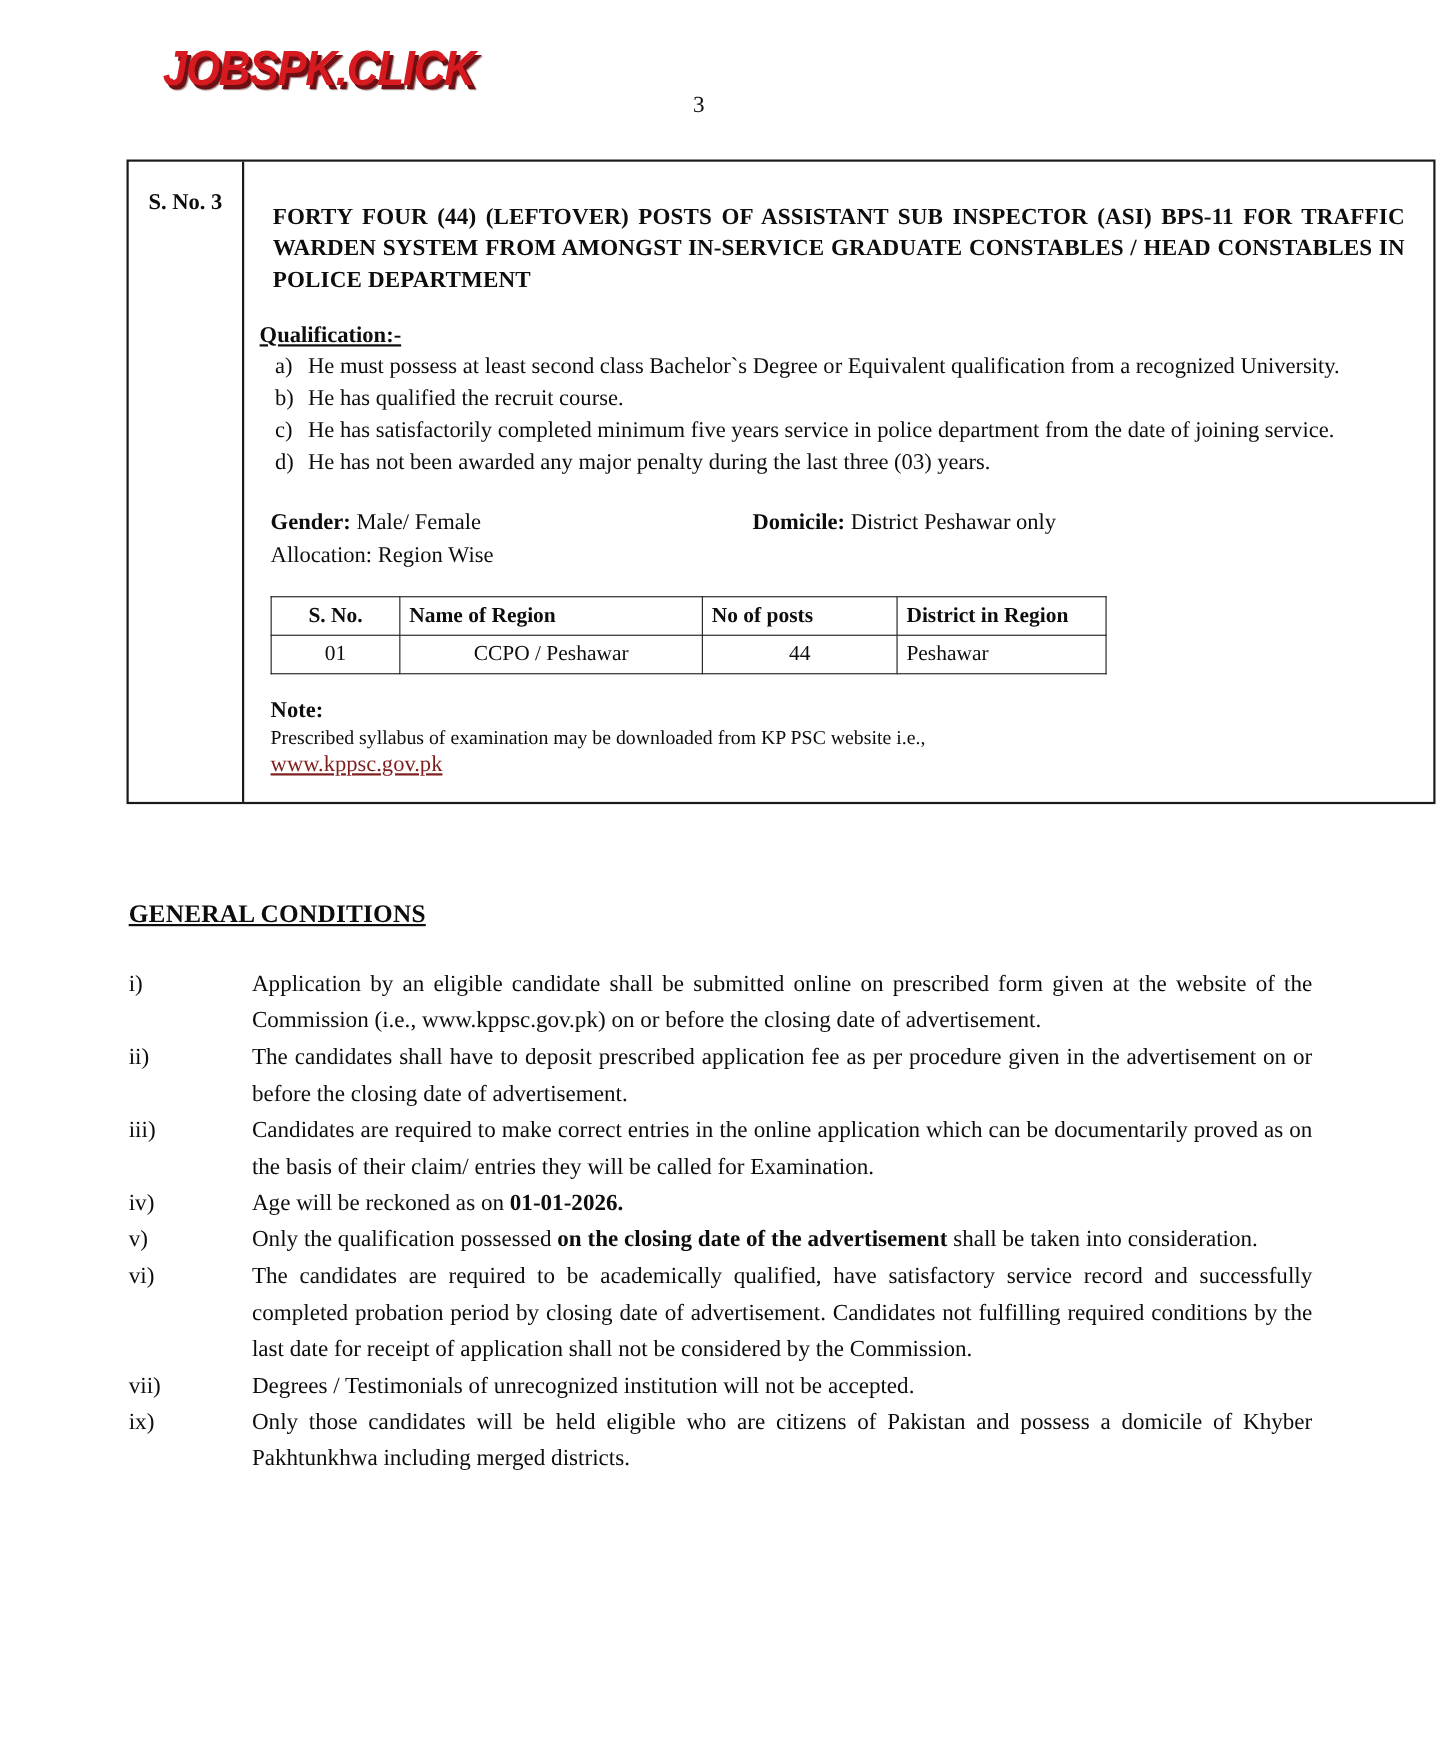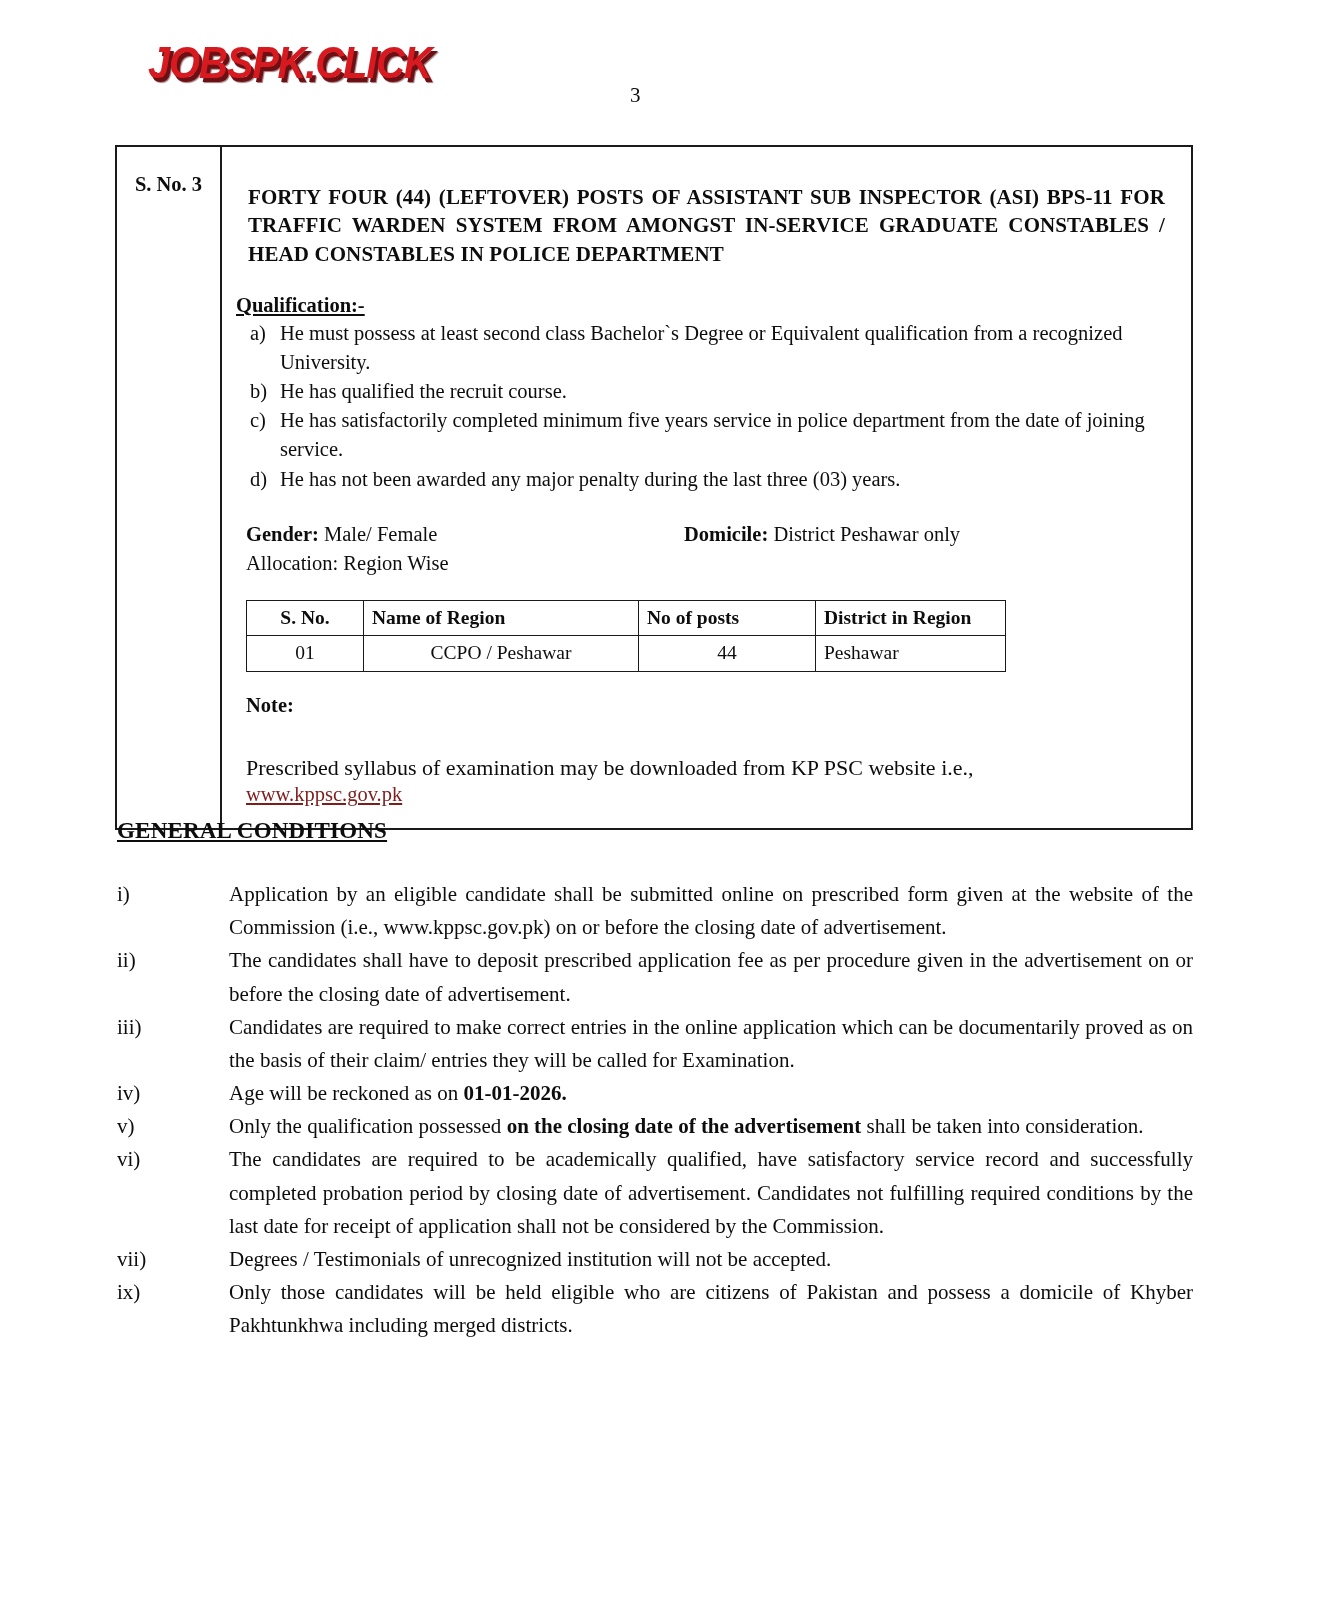--- a/index.html
+++ b/index.html
@@ -38,21 +38,21 @@
     top: 83px;
     font-size: 21px;
     font-family: "Liberation Serif", serif;
   }
 
   
   .post-box {
     position: absolute;
     left: 115px;
     top: 145px;
-    width: 1078px;
+    width: 1190px;
     border: 2px solid #1a1a1a;
     display: flex;
     box-sizing: border-box;
   }
   .post-box-sno {
     width: 105px;
     flex: 0 0 105px;
     border-right: 2px solid #1a1a1a;
     box-sizing: border-box;
     padding-top: 26px;
@@ -149,23 +149,22 @@
   .region-table td.c-district { text-align: left; }
 
   .note-heading {
     margin-top: 22px;
     margin-left: 10px;
     font-weight: bold;
     font-size: 20.5px;
   }
   .note-text {
     margin-left: 10px;
-    font-size: 22px;
+    font-size: 18px;
     line-height: 1.4;
-    margin-top: 36px;
   }
   .note-link {
     margin-left: 10px;
     font-size: 20.5px;
     color: #7f1d1d;
     text-decoration: underline;
     display: inline-block;
   }
 
   

